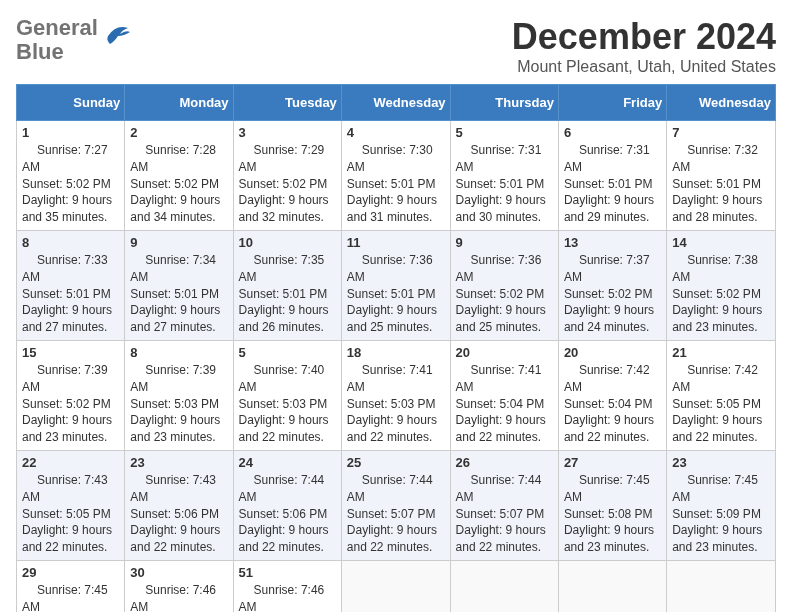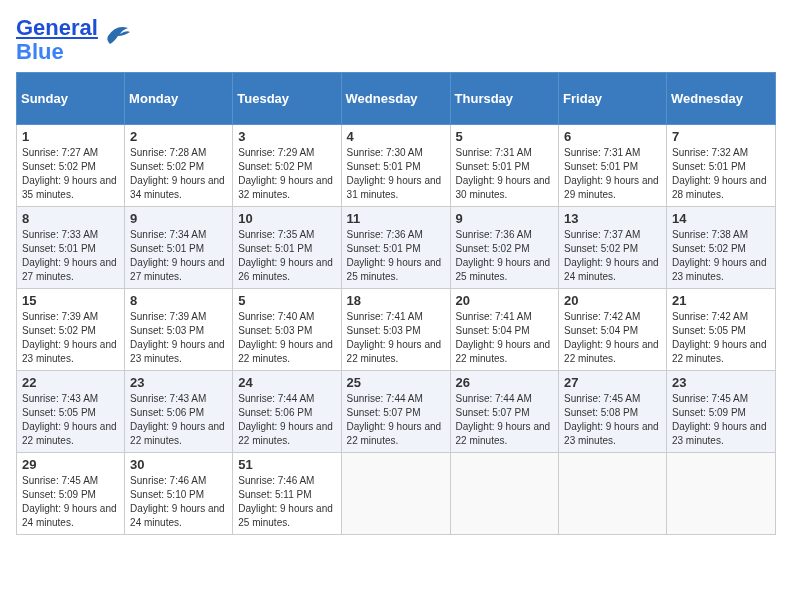--- a/index.html
+++ b/index.html
@@ -20,22 +20,22 @@
       display: flex;
       flex-direction: column;
       align-items: flex-start;
     }
     .logo-text {
       font-size: 22px;
       font-weight: bold;
       color: #333;
       line-height: 1.1;
     }
-    .logo-text span.general { color: #1d4ed8; text-decoration: underline; }
-    .logo-text span.blue { color: #3b82f6; }
+    .logo-text span.general { color: #737373; }
+    .logo-text span.blue { color: #737373; }
     .title-section {
       text-align: right;
     }
     .main-title {
       font-size: 36px;
       font-weight: bold;
       color: #333;
     }
     .subtitle {
       font-size: 16px;
@@ -44,22 +44,22 @@
     .calendar {
       width: 100%;
       border-collapse: collapse;
       border: 1px solid #ccc;
     }
     .calendar th {
       background-color: #3a7abf;
       color: #fff;
       font-size: 13px;
       font-weight: bold;
-      padding: 18px 4px;
-      text-align: left;
+      padding: 10px 4px;
+      text-align: right;
       border: 1px solid #5592cc;
     }
     .calendar td {
       vertical-align: top;
       border: 1px solid #ccc;
       padding: 4px 5px;
       width: 110px;
       min-height: 80px;
       font-size: 10.5px;
       color: #333;
@@ -71,42 +71,47 @@
     .calendar tr:nth-child(odd) td {
       background: #fff;
     }
     .day-num {
       font-size: 13px;
       font-weight: bold;
       display: block;
       margin-bottom: 2px;
     }
     .day-info {
-      font-size: 10px;
+      font-size: 12px;
       color: #333;
       line-height: 1.4;
+      margin-left: 15px;
     }
     .empty {
       background: #f9f9f9 !important;
     }
   </style>
 </head>
 <body>
 
 <div class="header">
   <div class="logo">
     <div style="display:flex;align-items:center;">
       <span class="logo-text">
         <span class="general">General</span><br><span class="blue">Blue</span>
       </span>
       <svg width="32" height="28" viewBox="0 0 32 28" style="margin-left:2px;margin-top:-8px;">
         <path d="M8 14 Q16 2 28 6 Q22 8 20 12 Q26 8 30 10 Q24 14 18 14 Q14 20 10 22 Q6 18 8 14Z" fill="#2b6cb0"></path>
       </svg>
     </div>
   </div>
+  <div class="title-section">
+    <div class="main-title">December 2024</div>
+    <div class="subtitle">Mount Pleasant, Utah, United States</div>
+  </div>
 </div>
 
 <table class="calendar">
   <thead>
     <tr id="weekday-header">
         <th>Sunday</th>
         <th>Monday</th>
         <th>Tuesday</th>
         <th>Wednesday</th>
         <th>Thursday</th>

